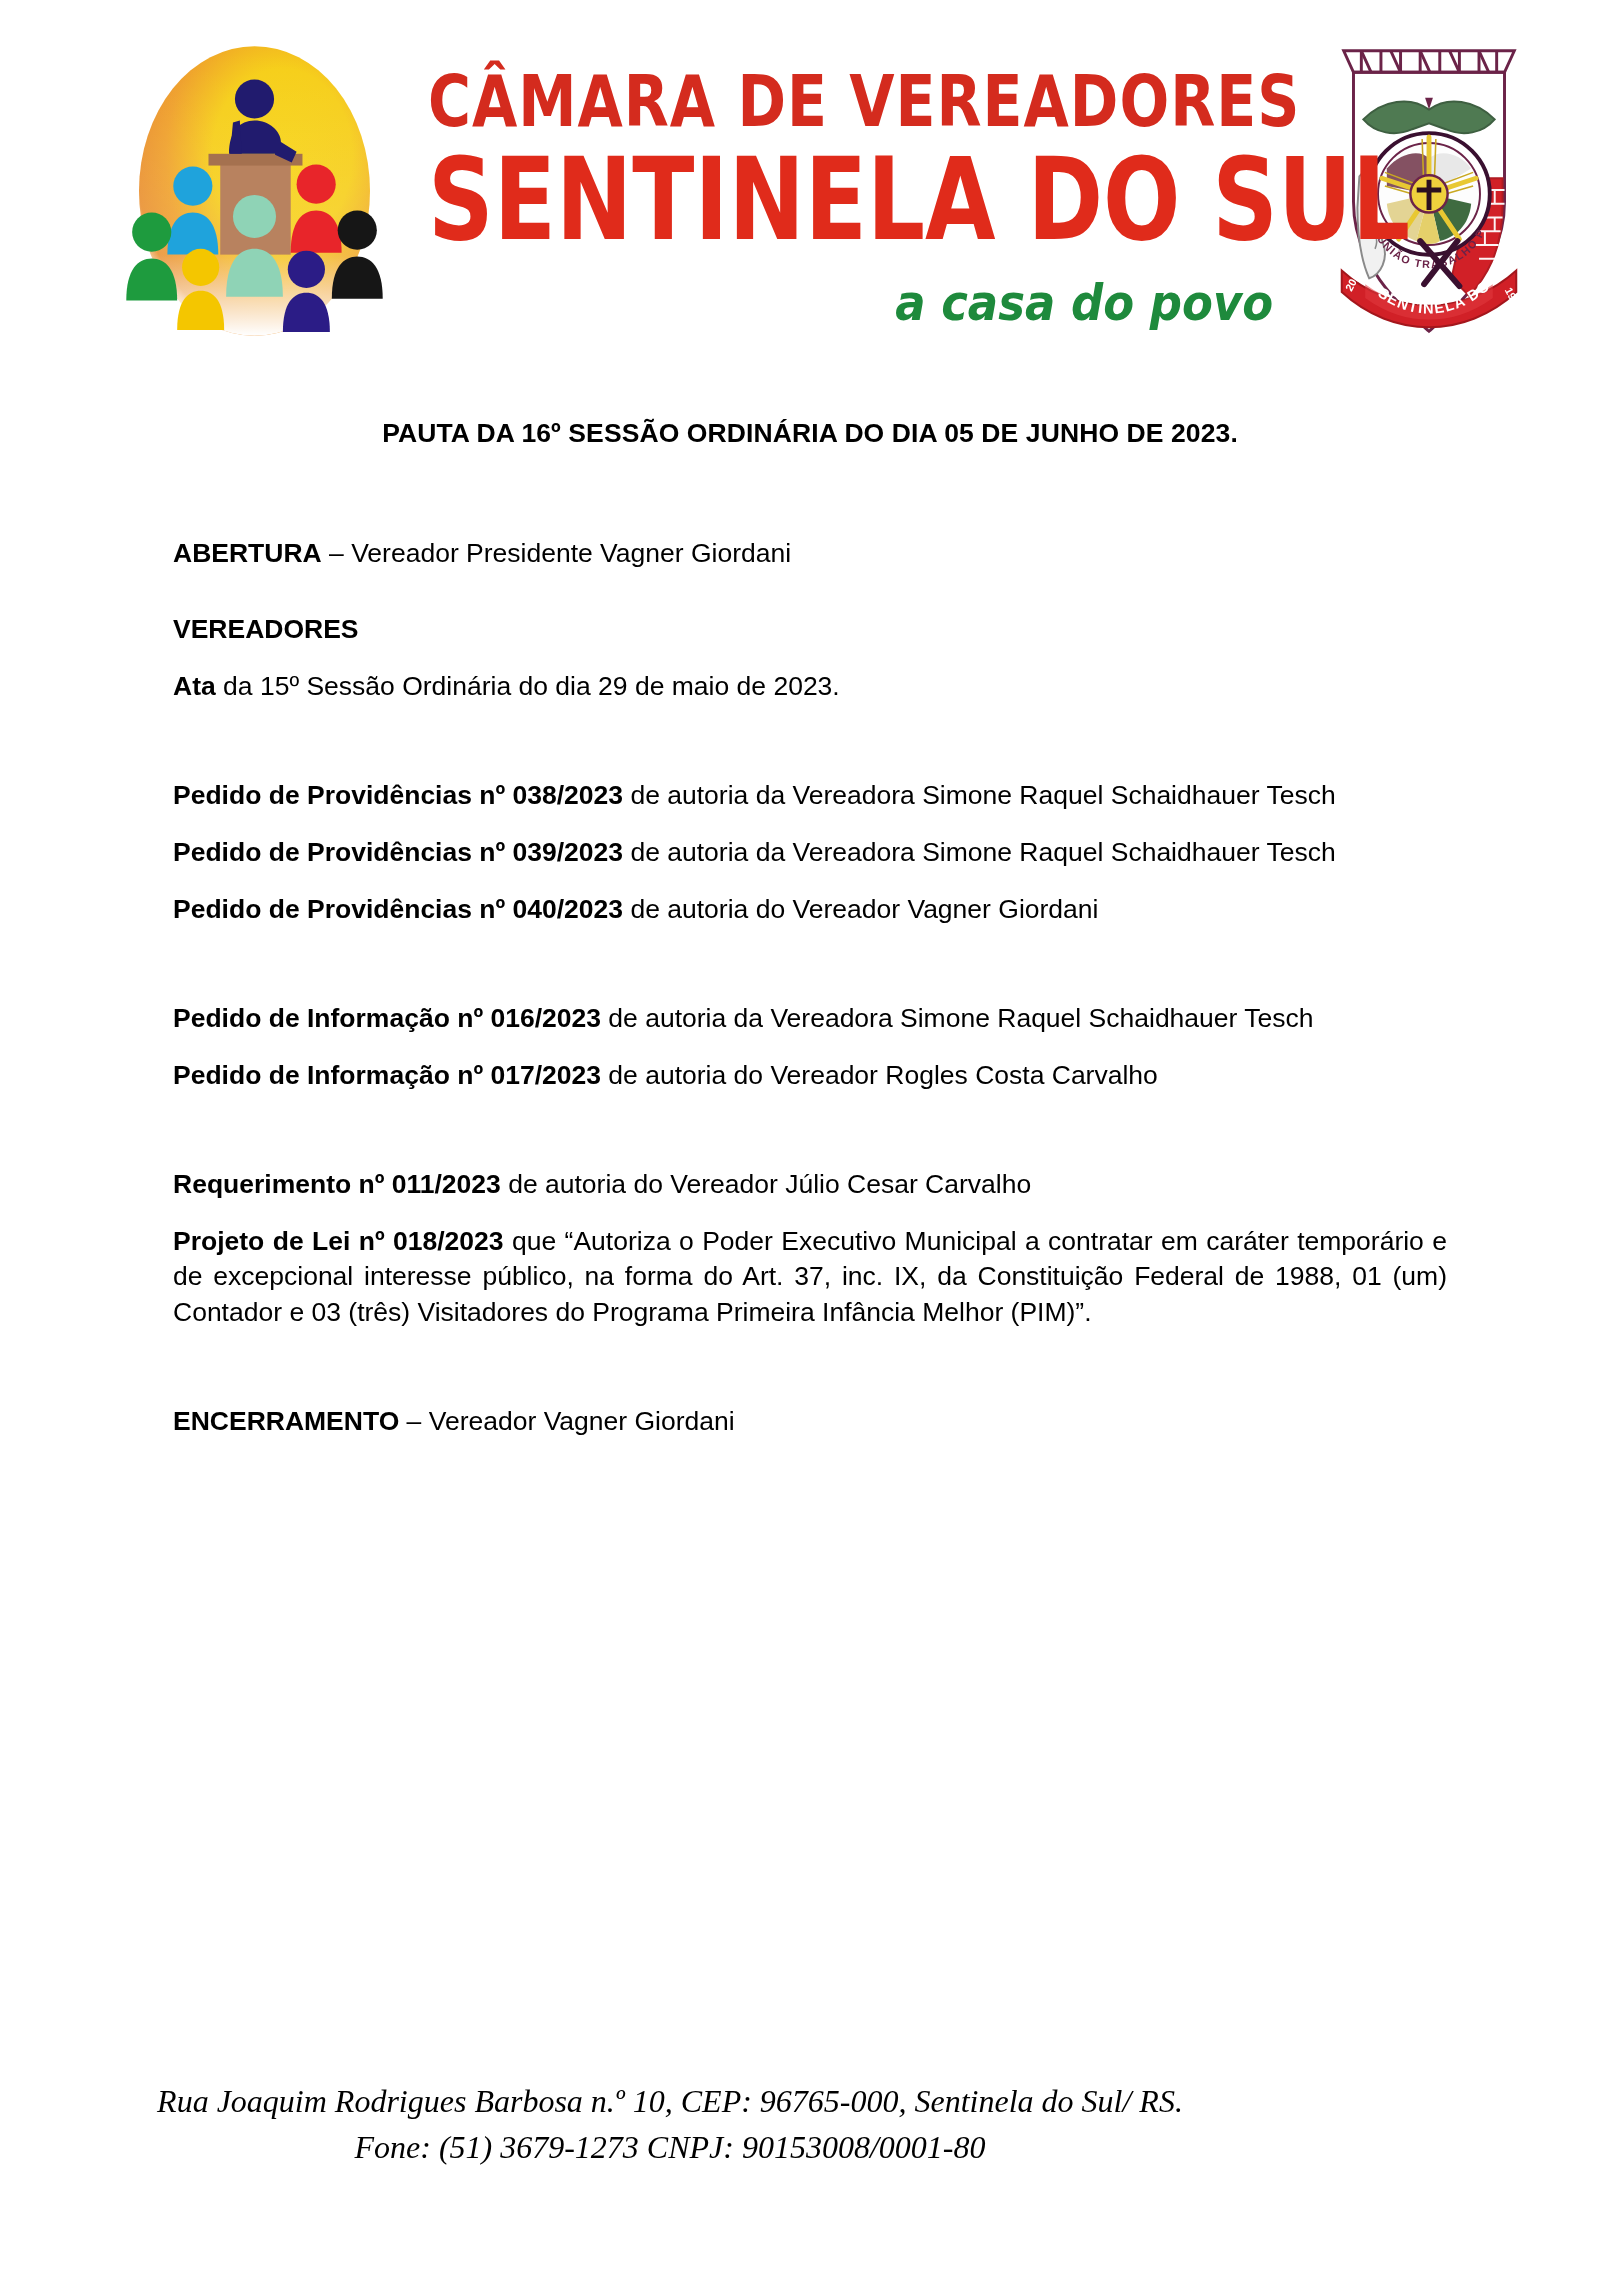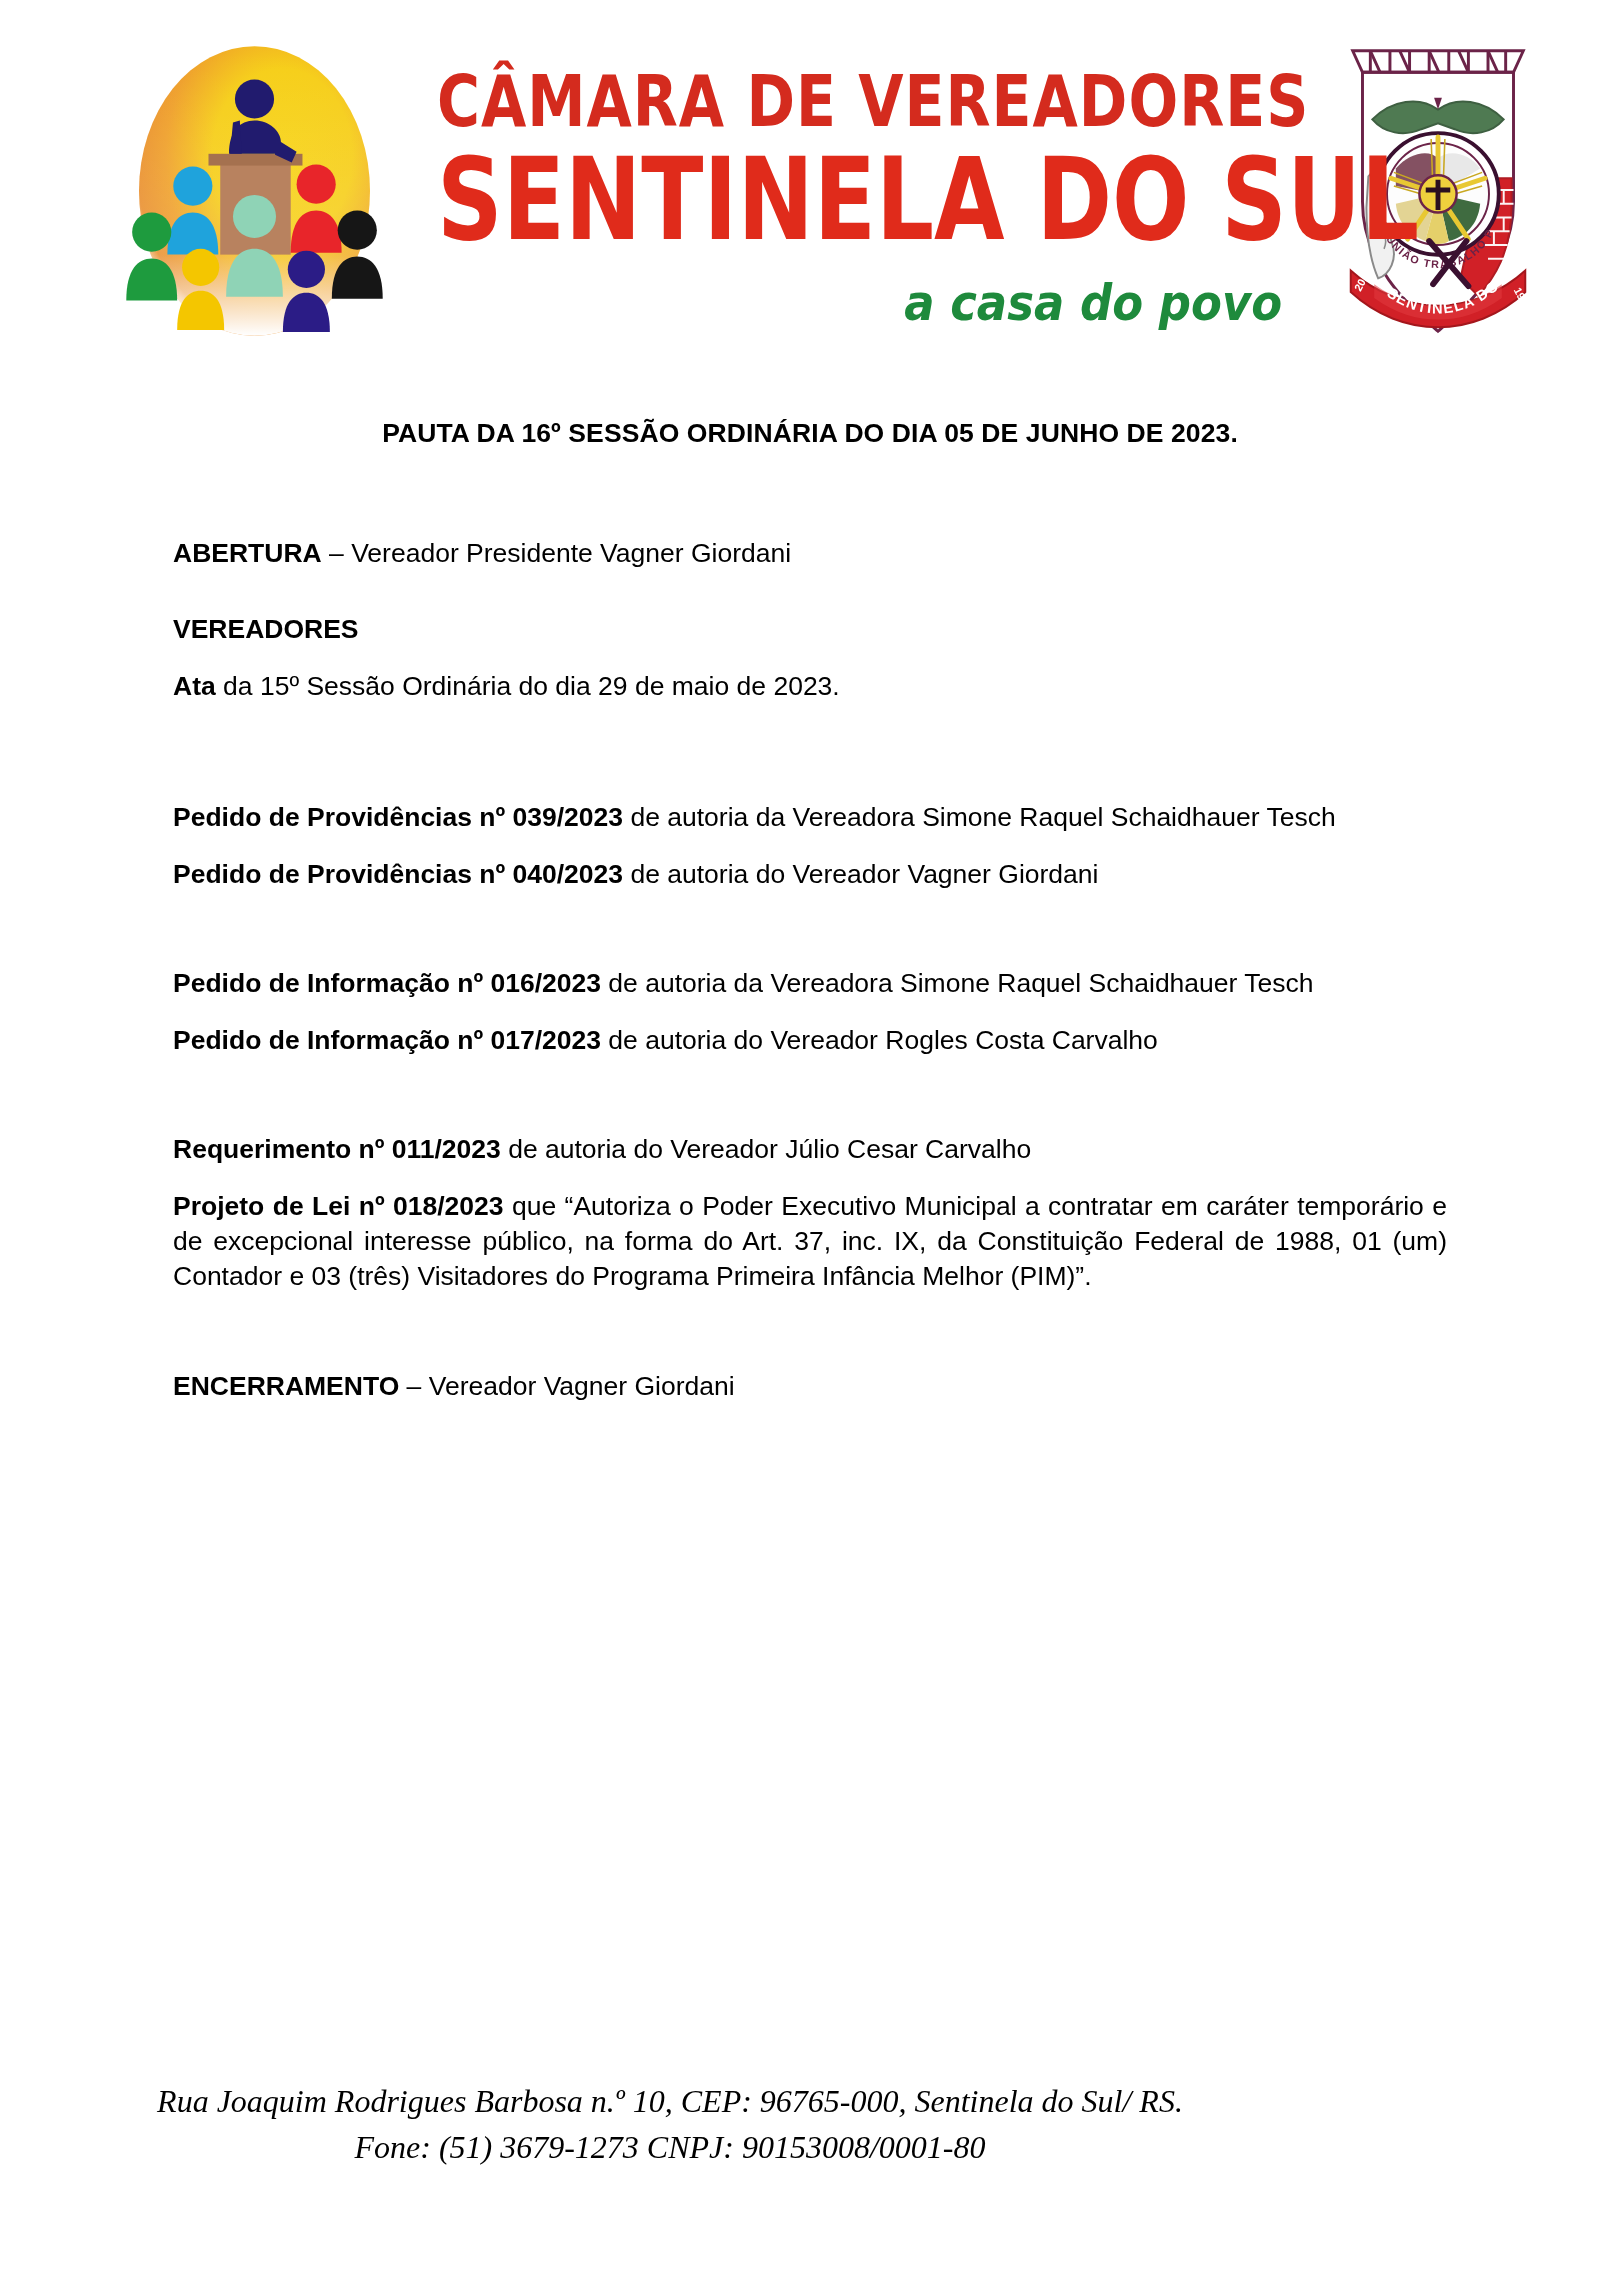--- a/index.html
+++ b/index.html
@@ -38,21 +38,21 @@
     width: 323px;
     height: 294px;
     margin-left: 93px;
     flex: 0 0 auto;
     position: relative;
   }
   .logo-people svg { display: block; width: 100%; height: 100%; }
 
   .logo-words {
     flex: 0 0 auto;
-    margin-left: 21px;
+    margin-left: 12px;
     width: 853px;
     display: flex;
     flex-direction: column;
     justify-content: center;
     padding-top: 13.7px;
   }
   .lw-line1 {
     font-family: "DejaVu Sans", sans-serif;
     font-weight: bold;
     color: #D42B1E;
@@ -303,20 +303,23 @@
     </p>
 
     <div class="gap-sm"></div>
 
     <p class="para nojust">
       <span class="b">Ata</span><span> da 15º Sessão Ordinária do dia 29 de maio de 2023.</span>
     </p>
 
     <div class="gap-lg"></div>
 
+    <p class="para">
+      <span class="b">Pedido de Providências nº 038/2023</span><span> de autoria da Vereadora Simone Raquel Schaidhauer Tesch</span>
+    </p>
 
     <div class="gap-sm"></div>
 
     <p class="para">
       <span class="b">Pedido de Providências nº 039/2023</span><span> de autoria da Vereadora Simone Raquel Schaidhauer Tesch</span>
     </p>
 
     <div class="gap-sm"></div>
 
     <p class="para nojust">

